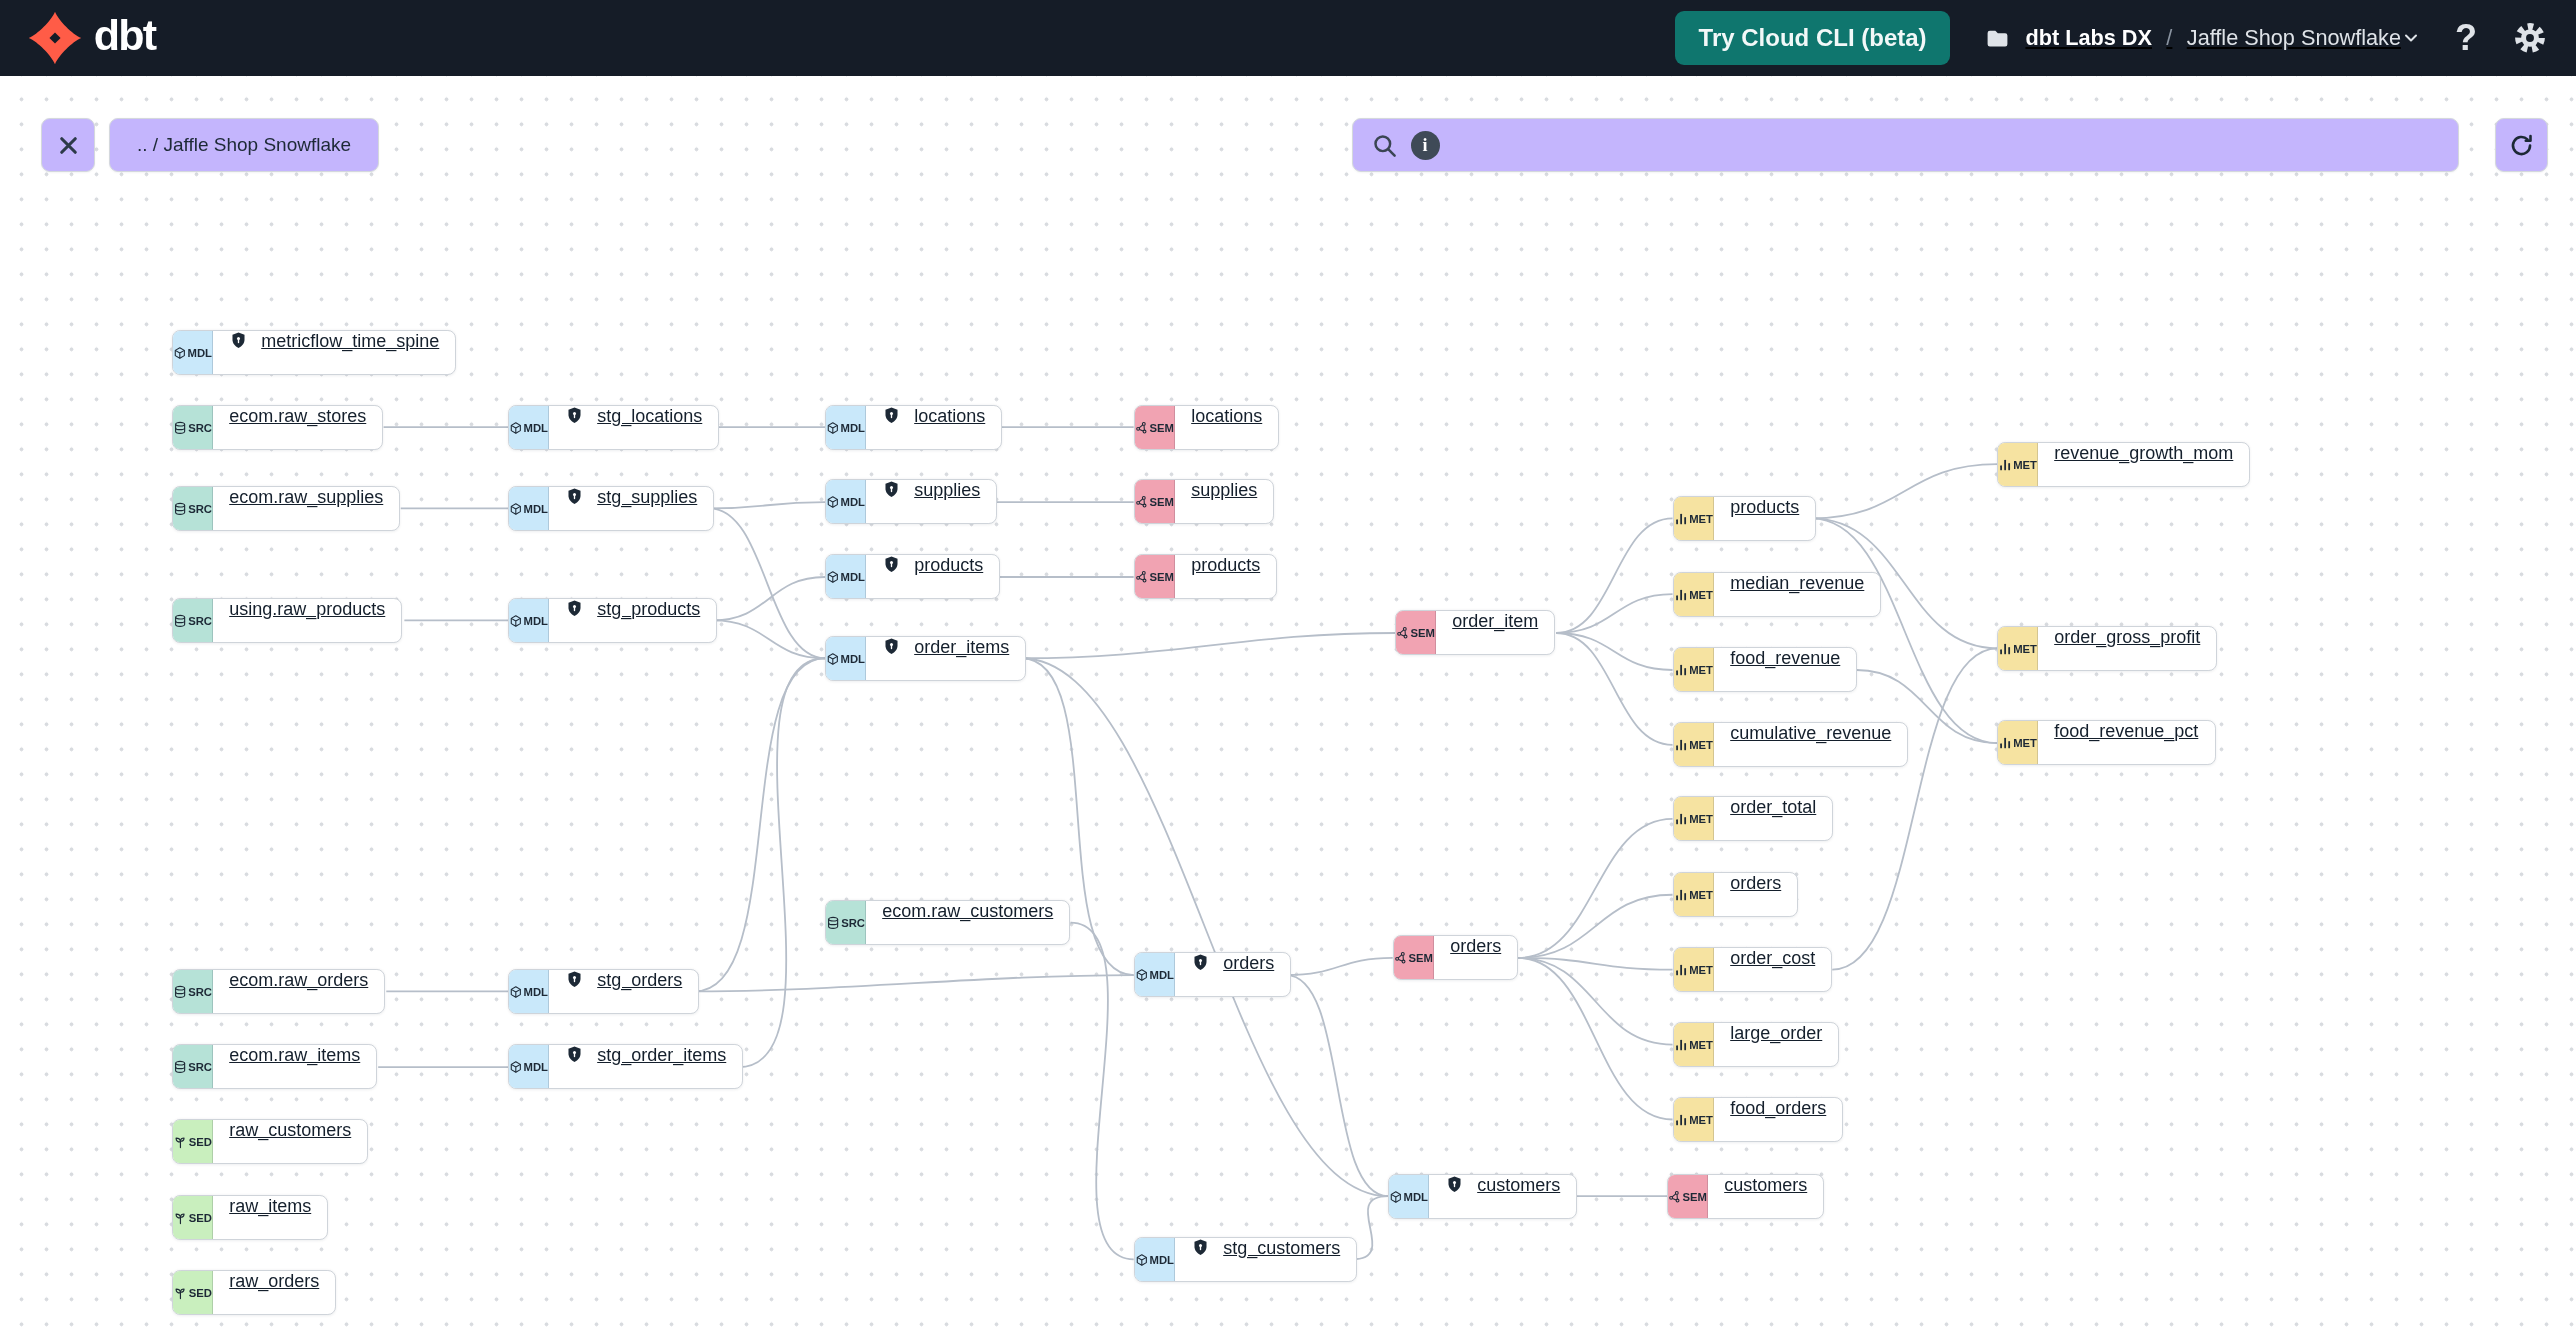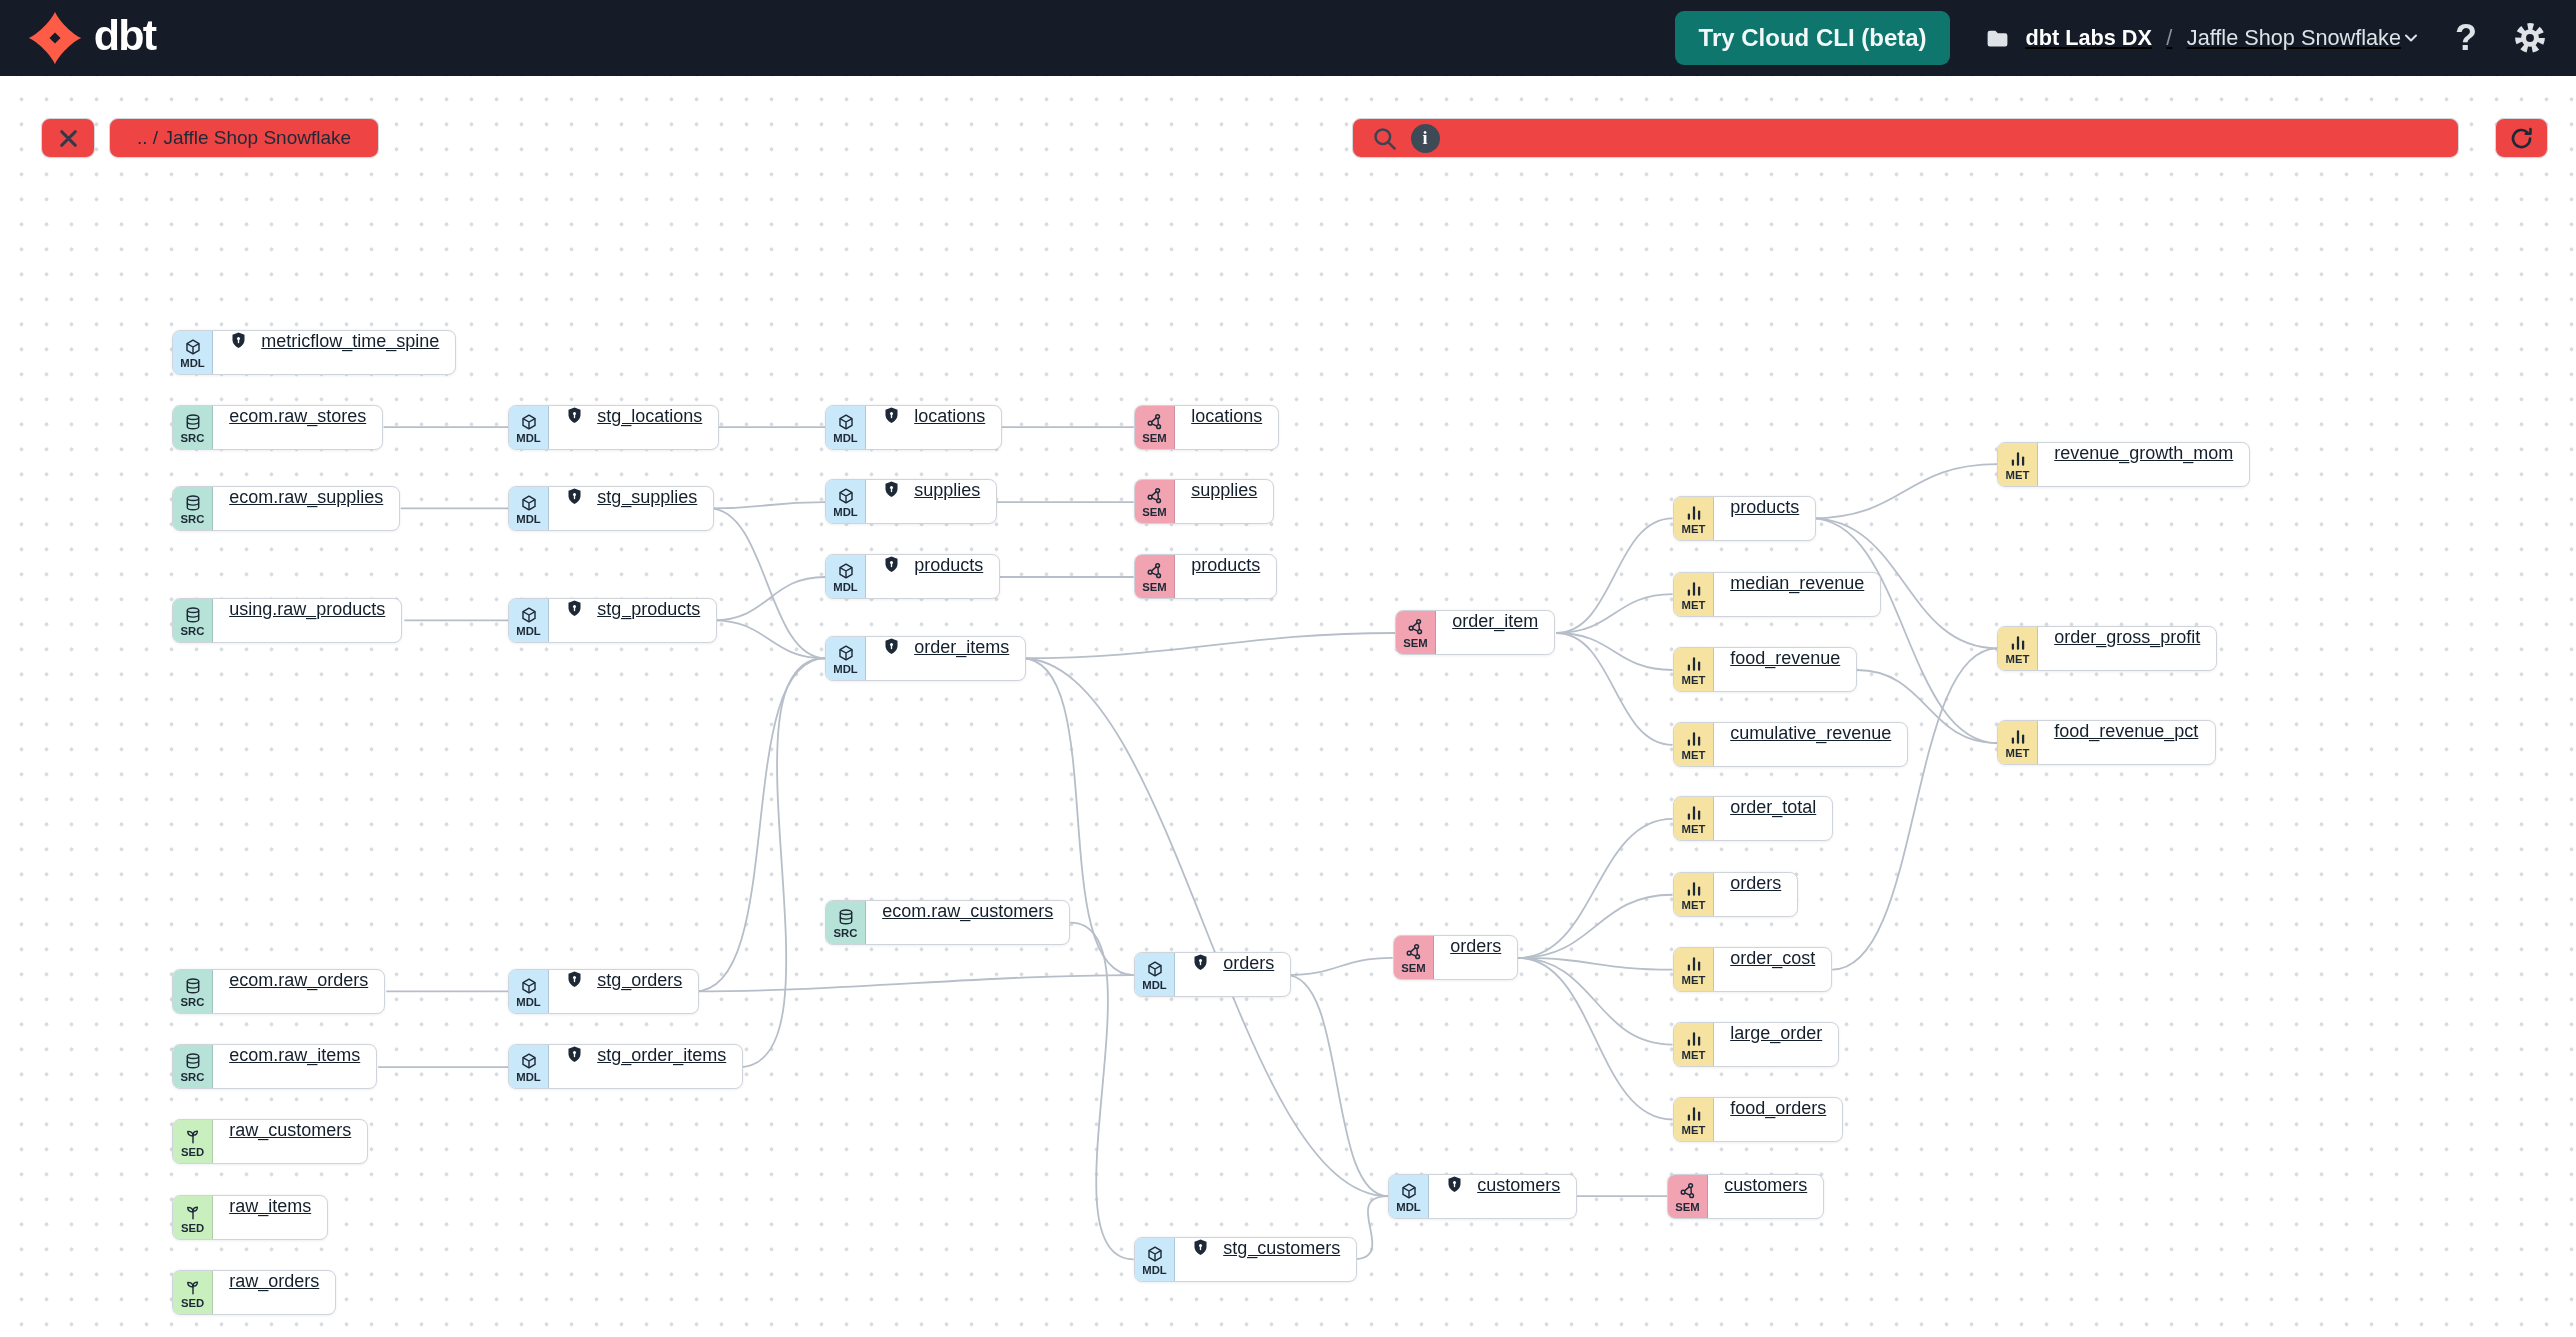--- a/index.html
+++ b/index.html
@@ -46,35 +46,35 @@
   svg.edge-layer { position:absolute; left:0; top:0; pointer-events:none; }
 
   
   .node {
     position:absolute; display:inline-flex; height:45px; background:#ffffff;
     border:1.4px solid #cfd4da; border-radius:8.1px; align-items:stretch;
     box-shadow:0 0.9px 2.7px rgba(20,30,45,.07); cursor:pointer; white-space:nowrap;
   }
   .nbadge {
     width:40px; flex:none; border-right:1.3px solid rgba(20,30,45,.15);
-    border-radius:6.7px 0 0 6.7px; display:flex; flex-direction:column;
+    border-radius:6.7px 0 0 6.7px; display:flex; flex-direction:row;
     align-items:center; justify-content:center; gap:0.9px; padding-top:1.8px;
   }
   .nbadge svg { width:18px; height:18px; }
   .nbadge .t { font-size:11.3px; font-weight:600; color:#1d2936; line-height:1.1; }
   .nbody {
     display:flex; align-items:flex-start; padding:0 16.2px; gap:13px;
     font-size:18px; font-weight:500; color:#141f2c;text-decoration:underline;
   }
   .nbody svg.shield { width:19px; height:19px; flex:none; }
 
   
   .chip {
-    position:absolute; background:#ef4444; border:1.4px solid #d4d8dd;
-    border-radius:9px; height:40px; display:flex; align-items:center;
+    position:absolute; background:#c4b5fd; border:1.4px solid #d4d8dd;
+    border-radius:9px; height:54px; display:flex; align-items:center;
     justify-content:center; box-shadow:0 0.9px 1.8px rgba(20,30,45,.05); z-index:10;
   }
   .chip svg { width:27px; height:27px; }
   #close-chip { left:41px; top:118px; width:54px; cursor:pointer; }
   #crumb-chip { left:109px; top:118px; padding:0 27px; font-size:19px; color:#1d2936; }
   #search-bar { left:1352px; top:118px; width:1107px; padding:0 18px; justify-content:flex-start; gap:12.6px; }
   #search-bar input {
     border:none; outline:none; flex:1; font-size:20px; color:#1d2936;
     font-family:"Liberation Sans", sans-serif; background:transparent;
   }

